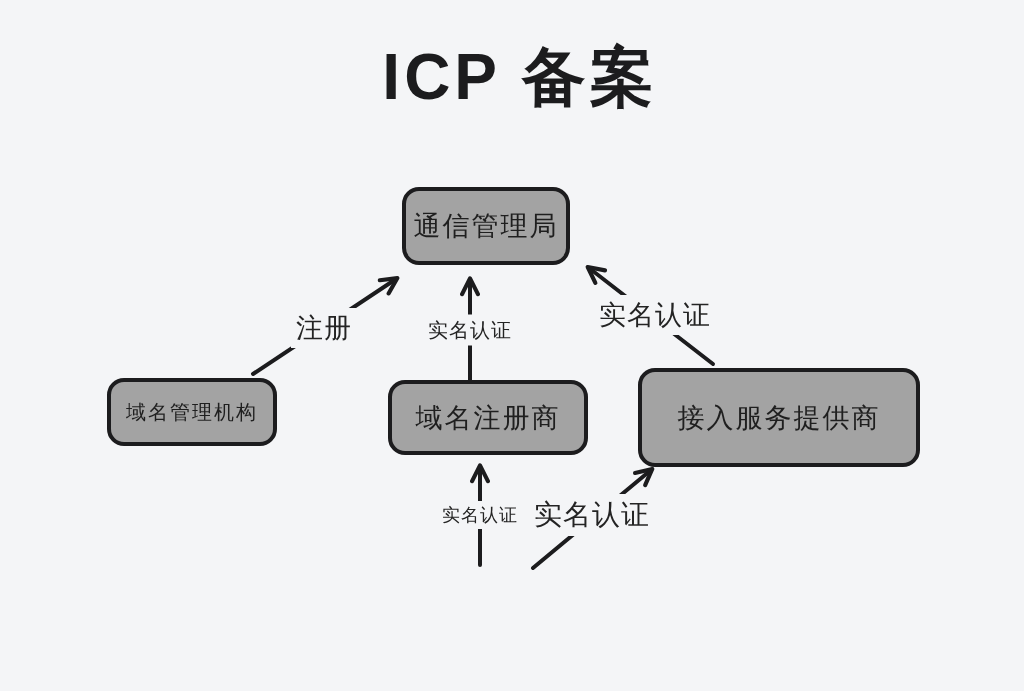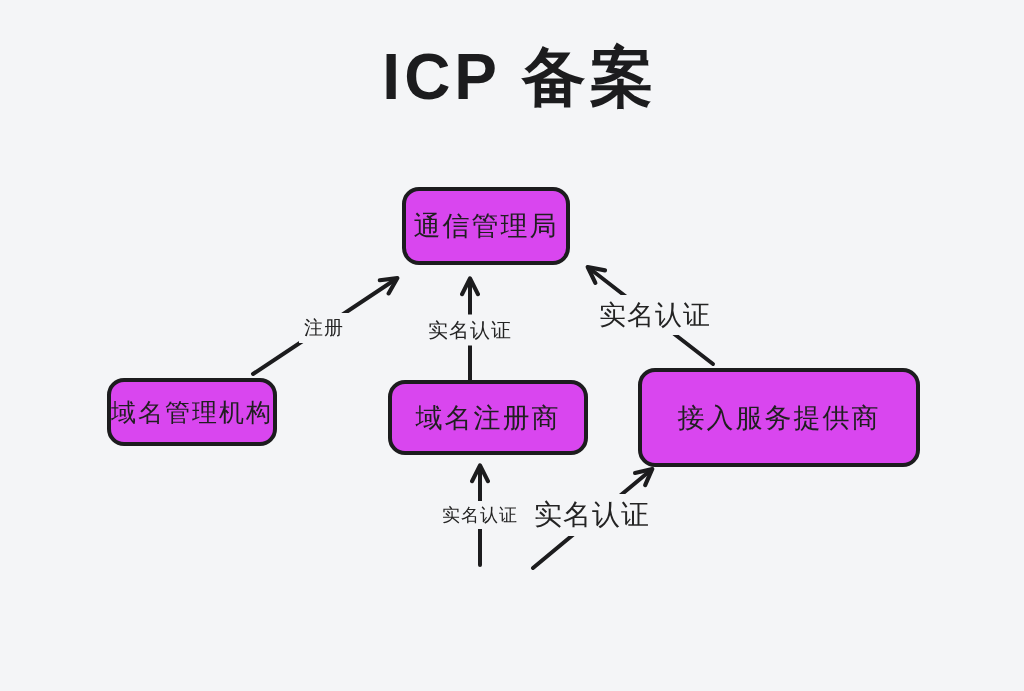--- a/index.html
+++ b/index.html
@@ -38,45 +38,45 @@
   .edges-svg line {
     stroke: #1c1c1e;
     stroke-width: 4;
     stroke-linecap: round;
   }
   .node {
     position: absolute;
     display: flex;
     align-items: center;
     justify-content: center;
-    background: #d946ef;
+    background: #a3a3a3;
     border: 4px solid #1c1c1e;
     border-radius: 17px;
     font-size: 27px;
     font-weight: 500;
     letter-spacing: 2px;
     color: #1f1f1f;
     box-sizing: border-box;
   }
   .node.telecom   { left: 402px; top: 187px; width: 168px; height: 78px; }
-  .node.domainorg { left: 107px; top: 378px; width: 170px; height: 68px; font-size: 25px; }
+  .node.domainorg { left: 107px; top: 378px; width: 170px; height: 68px; font-size: 20px; }
   .node.registrar { left: 388px; top: 380px; width: 200px; height: 75px; font-family: Liberation Mono, monospace; }
   .node.provider  { left: 638px; top: 368px; width: 282px; height: 99px; }
   .node.subject   { left: 392px; top: 566px; width: 178px; height: 73px; }
   .edge-label {
     position: absolute;
     transform: translate(-50%, -50%);
     background: #f4f5f7;
     padding: 2px 5px;
     white-space: nowrap;
     color: #242424;
     font-weight: 500;
     letter-spacing: 1px;
   }
-  .edge-label.register   { left: 324px; top: 328px; font-size: 19px; }
+  .edge-label.register   { left: 324px; top: 328px; font-size: 27px; }
   .edge-label.mid-verify { left: 470px; top: 330px; font-size: 20px; }
   .edge-label.right-verify { left: 655px; top: 315px; font-size: 27px; }
   .edge-label.small-verify { left: 480px; top: 515px; font-size: 18px; }
   .edge-label.big-verify { left: 592px; top: 515px; font-size: 28px; }
 </style>
 </head>
 <body>
 
 <div class="canvas">
 

